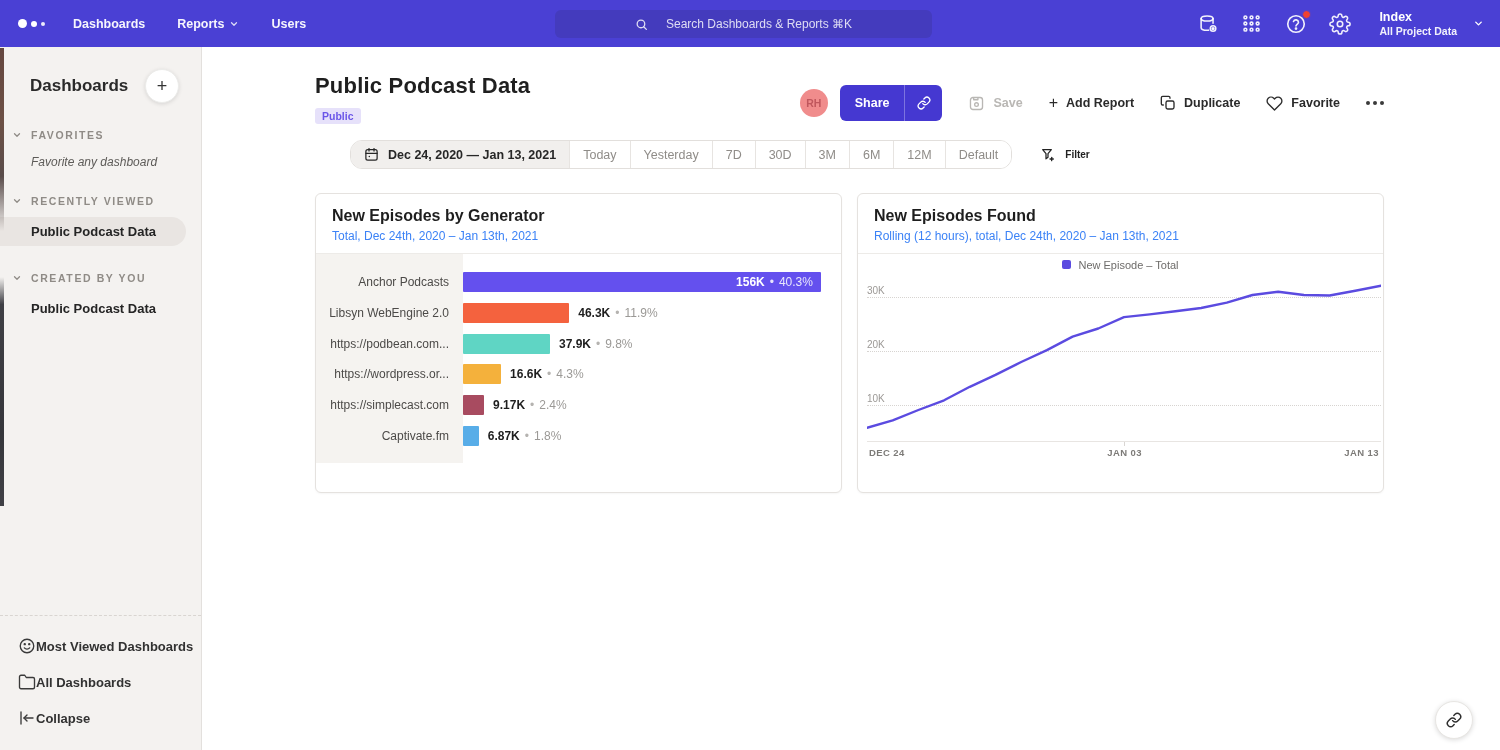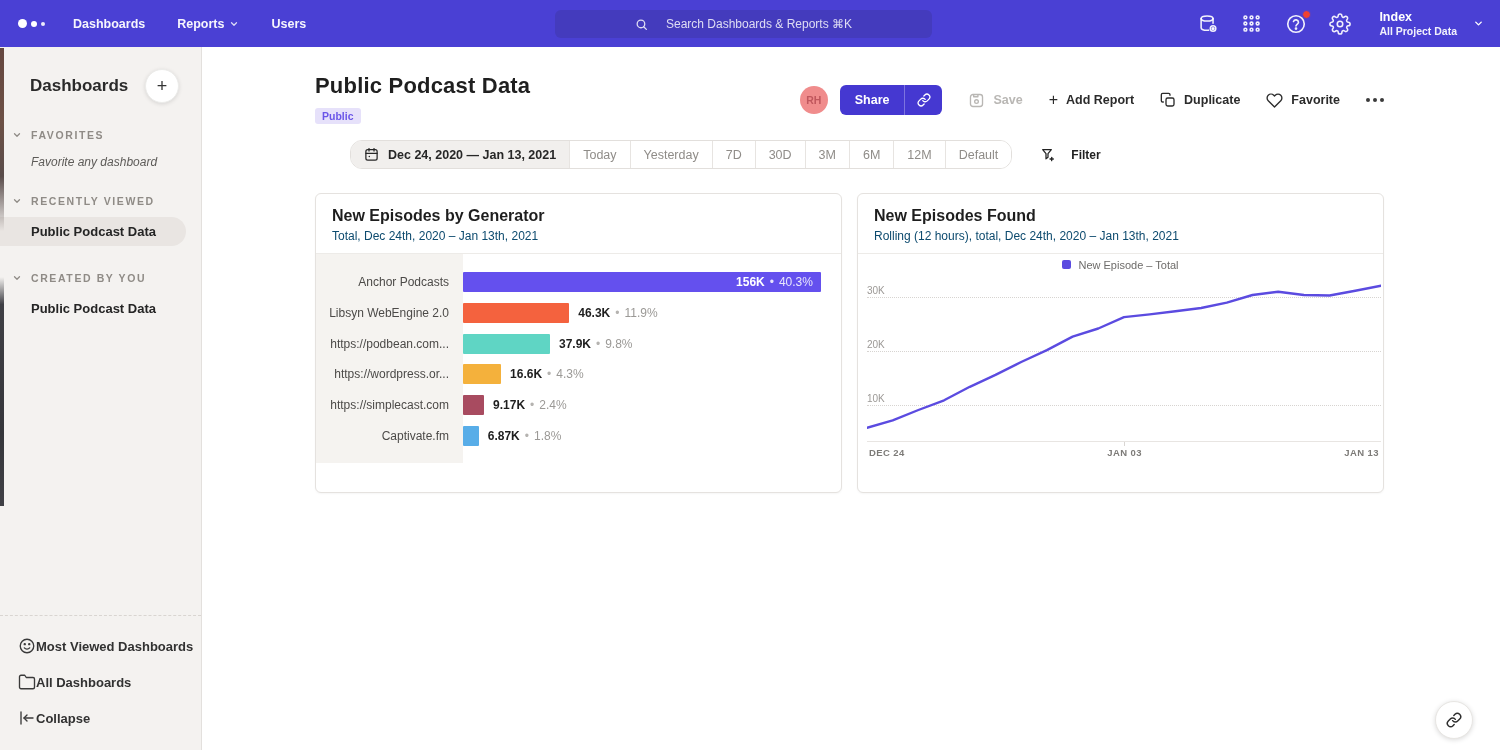--- a/index.html
+++ b/index.html
@@ -58,47 +58,47 @@
   .main { position:absolute; top:47px; left:202px; right:0; bottom:0; background:#fff;
     padding:0 116px 0 113px; }
   .main-header { display:flex; justify-content:space-between; align-items:flex-start; padding-top:26px; }
   .page-title { font-size:22px; font-weight:700; color:#1f1f1f; letter-spacing:.2px; }
   .badge { display:inline-block; margin-top:9px; background:#e6e1fa; color:#6a55e8; font-size:10.5px;
     font-weight:600; padding:2px 7px; border-radius:3px; }
   .actions { display:flex; align-items:center; margin-top:12px; }
   .avatar { width:28px; height:28px; border-radius:50%; background:#f08c8c; color:#c0575d;
     display:flex; align-items:center; justify-content:center; font-size:10.5px; font-weight:700;
     margin-right:12px; cursor:pointer; }
-  .share-group { display:flex; height:30px; border-radius:6px; overflow:hidden; margin-right:14px; cursor:pointer; }
+  .share-group { display:flex; height:36px; border-radius:6px; overflow:hidden; margin-right:14px; cursor:pointer; }
   .share-main { background:#4538d1; color:#fff; font-size:12.5px; font-weight:700; display:flex;
     align-items:center; padding:0 15px; }
   .share-link { background:#4538d1; border-left:1px solid rgba(255,255,255,.3); width:38px;
     display:flex; align-items:center; justify-content:center; color:#fff; }
   .action-btn { display:flex; align-items:center; gap:8px; font-size:12.5px; font-weight:700;
     color:#2b2b2b; margin-left:26px; cursor:pointer; white-space:nowrap; }
   .action-btn.disabled { color:#b9b7b4; cursor:default; }
   .more-dots { display:flex; gap:3px; margin-left:26px; cursor:pointer; }
   .more-dots i { width:4px; height:4px; border-radius:50%; background:#3a3a3a; }
 
   
   .datebar { display:flex; align-items:center; margin-top:16px; }
   .seg-group { display:flex; border:1px solid #e2dfdc; border-radius:12px; overflow:hidden; height:29px;margin-left:35px; }
   .seg { display:flex; align-items:center; padding:0 13px; font-size:12.5px; color:#8f8c88;
     background:#fff; border-left:1px solid #e7e4e1; cursor:pointer; white-space:nowrap; }
   .seg.range { background:#f1efed; color:#272727; font-weight:700; gap:9px; border-left:none; }
-  .filter-btn { display:flex; align-items:center; gap:15px; margin-left:28px; font-size:12px;
+  .filter-btn { display:flex; align-items:center; gap:9px; margin-left:28px; font-size:10px;
     font-weight:700; color:#222; cursor:pointer; }
 
   
   .cards { display:flex; gap:15px; margin-top:24px; }
   .card { width:527px; height:300px; background:#fff; border:1px solid #e5e2df; border-radius:6px;
     box-shadow:0 1px 2px rgba(0,0,0,.04); overflow:hidden; }
   .card-head { padding:13px 16px 10px 16px; border-bottom:1px solid #edebe8; }
   .card-title { font-size:16px; font-weight:700; color:#1e1e1e; }
-  .card-sub { font-size:12px; color:#0c4a6e; margin-top:4px; }
+  .card-sub { font-size:12px; color:#3b82f6; margin-top:4px; }
 
   
   .chart1-body { height:209px; background:linear-gradient(to right,#f5f3f0 147px,transparent 147px);
     padding:13px 0 12px 0; display:flex; flex-direction:column; justify-content:space-between; }
   .bar-row { display:flex; align-items:center; height:30px; }
   .bar-label { width:147px; flex:none; text-align:right; padding-right:14px; font-size:12px;
     color:#4c4a48; }
   .bar-track { flex:1; display:flex; align-items:center; position:relative; height:20px; }
   .bar { height:20px; border-radius:1px; position:relative; min-width:3px; }
   .bar-inside { position:absolute; right:8px; top:0; height:20px; display:flex; align-items:center;

